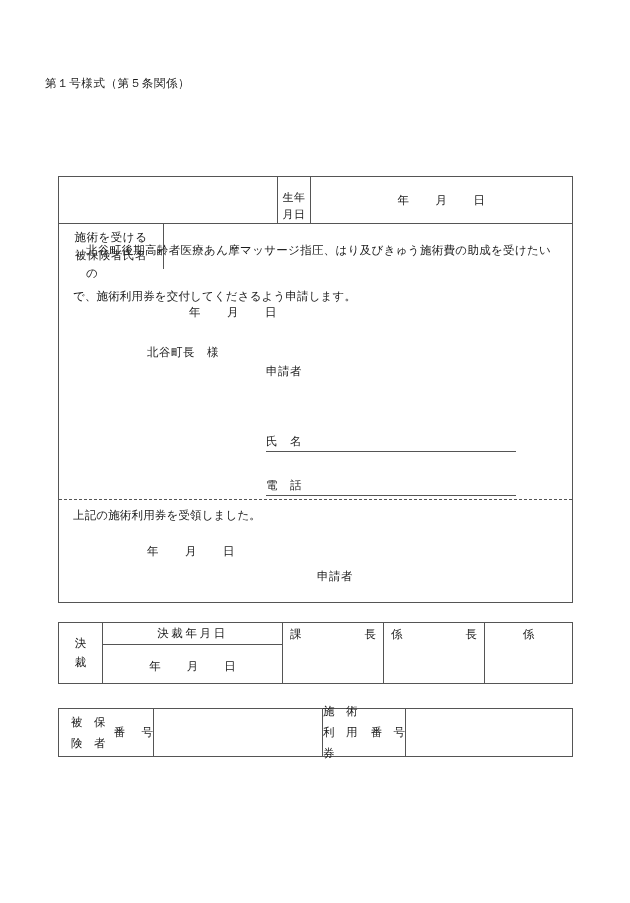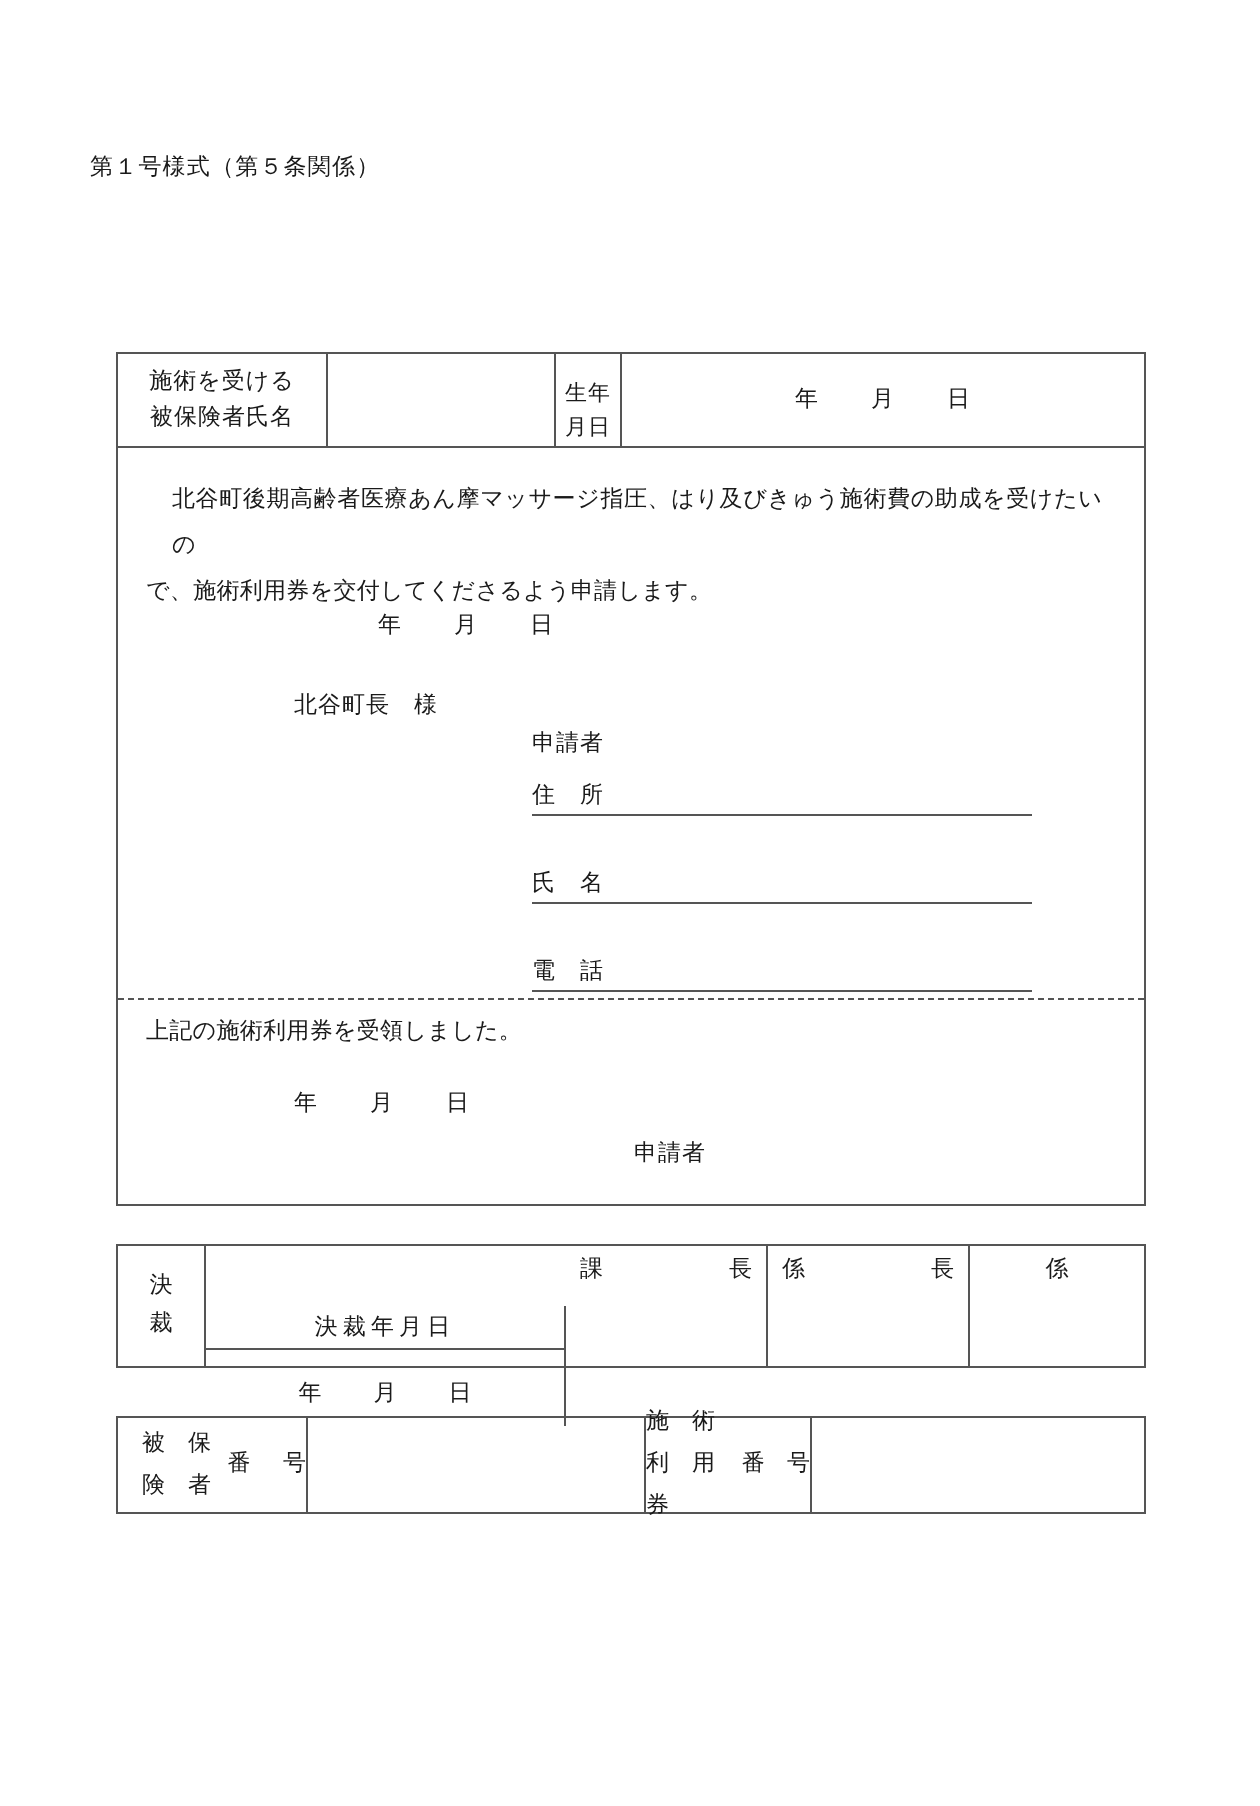--- a/index.html
+++ b/index.html
@@ -70,21 +70,21 @@
     height: 100%;
     box-sizing: border-box;
     display: flex;
     flex-direction: column;
     align-items: center;
     justify-content: center;
     font-size: 11.5px;
     line-height: 18px;
     letter-spacing: 0.5px;
   }
-  .hdr-name-label { left: 0; width: 105px; border-right: 1px solid #555; }
+  .hdr-name-label { left: 0; width: 105px; border-right: 1px solid #555; margin-top: 46px; }
   .hdr-name-value { left: 105px; width: 114px; border-right: 1px solid #555; }
   .hdr-dob-label  { left: 219px; width: 33px; border-right: 1px solid #555; font-size: 11px; line-height: 17px; justify-content: flex-end; }
   .hdr-dob-value  { left: 252px; right: 0; width: auto; }
   .hdr-dob-value .ymd { letter-spacing: 0.5px; }
   .ymd .sp { display: inline-block; width: 26px; }
 
   
   .body-para {
     position: absolute;
     left: 14px;
@@ -193,21 +193,20 @@
     line-height: 19px;
   }
   .ap-datecol {
     position: absolute;
     left: 44px;
     top: 0;
     width: 180px;
     height: 100%;
     border-right: 1px solid #555;
     box-sizing: border-box;
-    margin-top: 30px;
   }
   .ap-datecol .ap-head {
     height: 22px;
     border-bottom: 1px solid #555;
     display: flex;
     align-items: center;
     justify-content: center;
     font-size: 11.5px;
     letter-spacing: 2.6px;
     box-sizing: border-box;
@@ -311,24 +310,20 @@
     </div>
 
     <div class="date-line-1">
       <span class="ymd"><span>年</span><span class="sp"></span><span>月</span><span class="sp"></span><span>日</span></span>
     </div>
 
     <div class="addressee">北谷町長　様</div>
 
     <div class="applicant-label">申請者</div>
 
-    <div class="field-row field-addr">
-      <span class="flabel">住　所</span>
-      <span></span>
-    </div>
 
     <div class="field-row field-name">
       <span class="flabel">氏　名</span>
       <span></span>
     </div>
 
     <div class="field-row field-phone">
       <span class="flabel">電　話</span>
       <span></span>
     </div>

